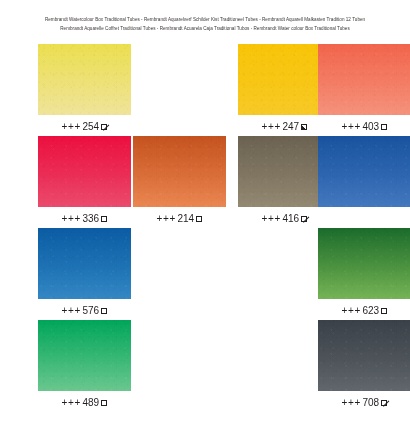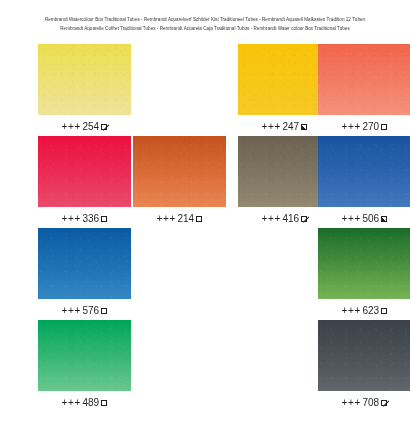--- a/index.html
+++ b/index.html
@@ -167,21 +167,21 @@
             <div class="sheen"></div>
           </div>
           <div class="label"><span class="plus">+++</span><span class="code">247</span><span class="tico semi-opaque"></span></div>
         </div>
         <div class="cell c3">
           <div class="swatch">
             <div class="base" style="background: linear-gradient(rgb(242, 101, 76) 0%, rgb(244, 131, 106) 100%);"></div>
             <div class="grain"></div>
             <div class="sheen"></div>
           </div>
-          <div class="label"><span class="plus">+++</span><span class="code">270</span><span class="tico transparent"></span></div>
+          <div class="label"><span class="plus">+++</span><span class="code">403</span><span class="tico transparent"></span></div>
         </div>
       </div>
       <div class="row">
         <div class="cell c0">
           <div class="swatch">
             <div class="base" style="background: linear-gradient(rgb(236, 15, 63) 0%, rgb(232, 50, 88) 100%);"></div>
             <div class="grain"></div>
             <div class="sheen"></div>
           </div>
           <div class="label"><span class="plus">+++</span><span class="code">336</span><span class="tico transparent"></span></div>
@@ -201,21 +201,20 @@
             <div class="sheen"></div>
           </div>
           <div class="label"><span class="plus">+++</span><span class="code">416</span><span class="tico semi-transparent"></span></div>
         </div>
         <div class="cell c3">
           <div class="swatch">
             <div class="base" style="background: linear-gradient(rgb(25, 83, 159) 0%, rgb(42, 102, 181) 100%);"></div>
             <div class="grain"></div>
             <div class="sheen"></div>
           </div>
-          <div class="label"><span class="plus">+++</span><span class="code">506</span><span class="tico semi-opaque"></span></div>
         </div>
       </div>
       <div class="row">
         <div class="cell c0">
           <div class="swatch">
             <div class="base" style="background: linear-gradient(rgb(11, 92, 163) 0%, rgb(23, 119, 187) 100%);"></div>
             <div class="grain"></div>
             <div class="sheen"></div>
           </div>
           <div class="label"><span class="plus">+++</span><span class="code">576</span><span class="tico transparent"></span></div>

